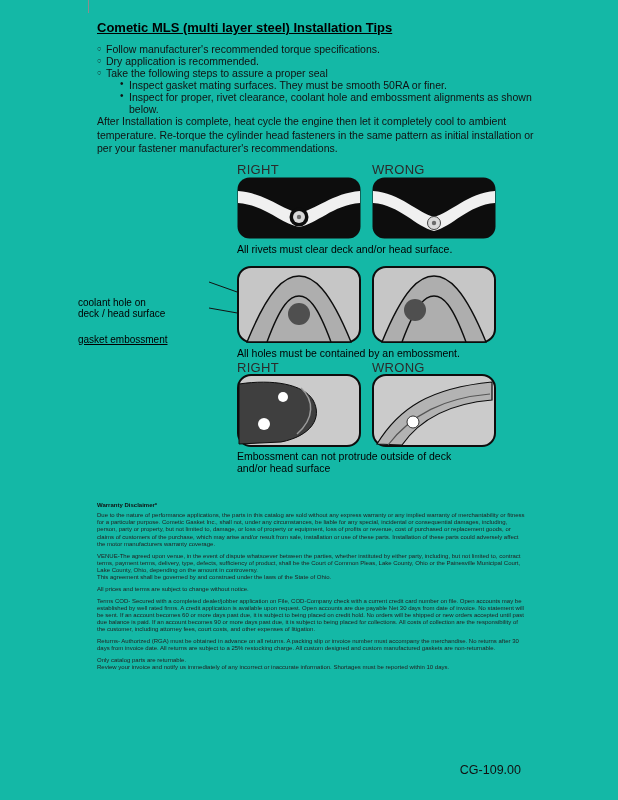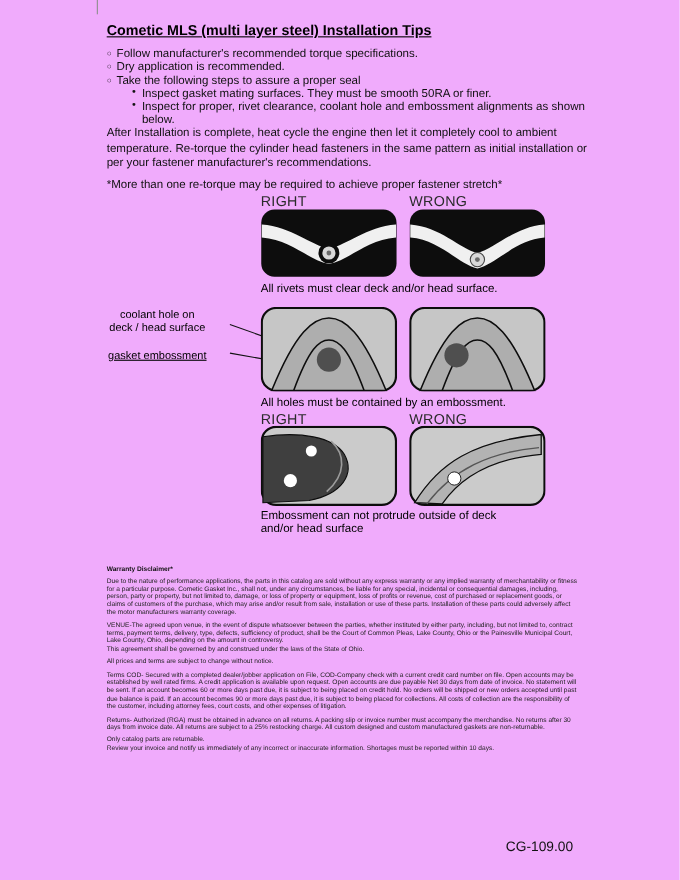--- a/index.html
+++ b/index.html
@@ -1,18 +1,18 @@
 <!DOCTYPE html>
 <html><head>
 <meta charset="utf-8">
 <style>
   * { margin:0; padding:0; box-sizing:border-box; }
   html, body { background:#ffffff; }
   .page {
-    width:618px; height:800px; margin:0 auto; background:#f0abfc;
+    width:618px; height:800px; margin:0 auto; background:#14b8a6;
     position:relative; overflow:hidden; color:#111;
     font-family:"Liberation Sans","DejaVu Sans",sans-serif;
   }
   .corner-mark { position:absolute; left:88px; top:0; width:1px; height:13px; background:#8d8d8d; }
 
   .content { padding:20px 70px 0 97px; }
   .title { font-size:13px; font-weight:bold; text-decoration:underline; color:#000; margin-bottom:8px; }
 
   .tips { list-style:none; }
   .tip { position:relative; font-size:10.5px; line-height:12px; padding-left:9px; color:#111; }
@@ -23,21 +23,21 @@
   .diesel-heading { font-size:11.5px; font-weight:bold; color:#000; margin:14px 0 8px 0; }
   .para { font-size:10.5px; line-height:13.5px; max-width:452px; margin-bottom:8px; color:#111; }
   .para.p2 { margin-bottom:6px; max-width:440px; }
   .note { margin-bottom:0; }
 
   .diagram-area { position:relative; height:312px; }
   .dlabel { position:absolute; width:124px; text-align:left; font-size:13px; color:#2b2b2b; letter-spacing:0.3px; }
   .panel { position:absolute; width:124px; }
   .panel svg { display:block; width:124px; }
   .dcaption { position:absolute; font-size:10.5px; color:#000; line-height:12px; }
-  .ann { position:absolute; font-size:10px; line-height:11.5px; text-align:center; color:#000; }
+  .ann { position:absolute; font-size:10px; line-height:11.5px; text-align:left; color:#000;margin-top:29px; }
   .ann-lines { position:absolute; left:205px; top:344px; }
 
   .legal { margin:28px 93px 0 97px; width:429px; color:#222; }
   .legal-heading { font-size:6px; font-weight:bold; margin-bottom:4.5px; color:#111; }
   .legal-p { font-size:6px; line-height:7.2px; margin-bottom:4.5px; white-space:pre-line; }
 
   .footer { position:absolute; right:97px; bottom:23px; font-size:12.5px; color:#111; }
 </style>
 </head>
 <body>
@@ -50,21 +50,20 @@
 
     <ul class="tips">
       <li class="tip lvl1"><span>Follow manufacturer's recommended torque specifications.</span></li>
       <li class="tip lvl1"><span>Dry application is recommended.</span></li>
       <li class="tip lvl1"><span>Take the following steps to assure a proper seal</span></li>
       <li class="tip lvl2"><span>Inspect gasket mating surfaces.  They must be smooth 50RA or finer.</span></li>
       <li class="tip lvl2"><span>Inspect for proper, rivet clearance, coolant hole and embossment alignments as shown below.</span></li>
     </ul>
 
     <p class="para p2">After Installation is complete, heat cycle the engine then let it completely cool to ambient temperature. Re-torque the cylinder head fasteners in the same pattern as initial installation or per your fastener manufacturer's recommendations.</p>
-    <p class="para note">*More than one re-torque may be required to achieve proper fastener stretch*</p>
   </div>
 
   <div class="diagram-area">
 
     <div class="dlabel" style="left:237px; top:0;">RIGHT</div>
     <div class="dlabel" style="left:372px; top:0;">WRONG</div>
 
     <div class="panel" style="left:237px; top:15px;">
       <svg viewBox="0 0 124 62">
         <rect x="0.5" y="0.5" width="123" height="61" rx="12" fill="#0d0d0d"></rect>

